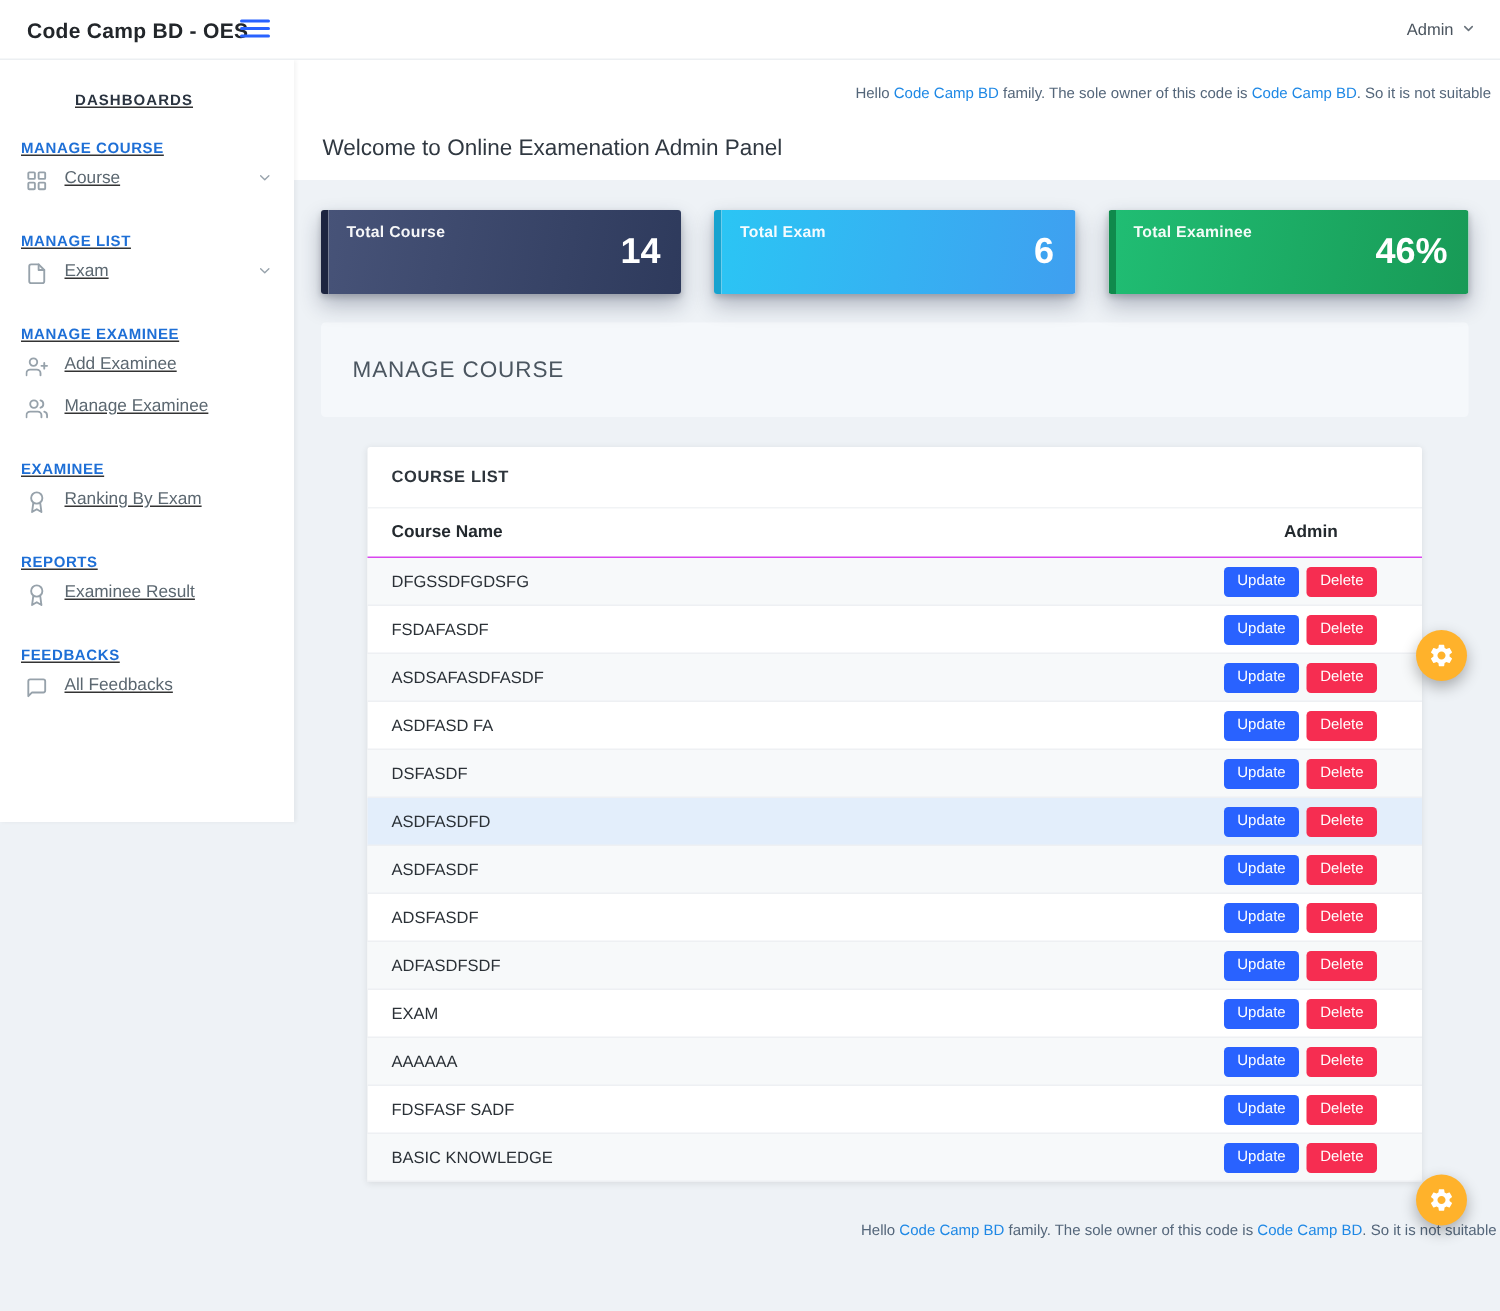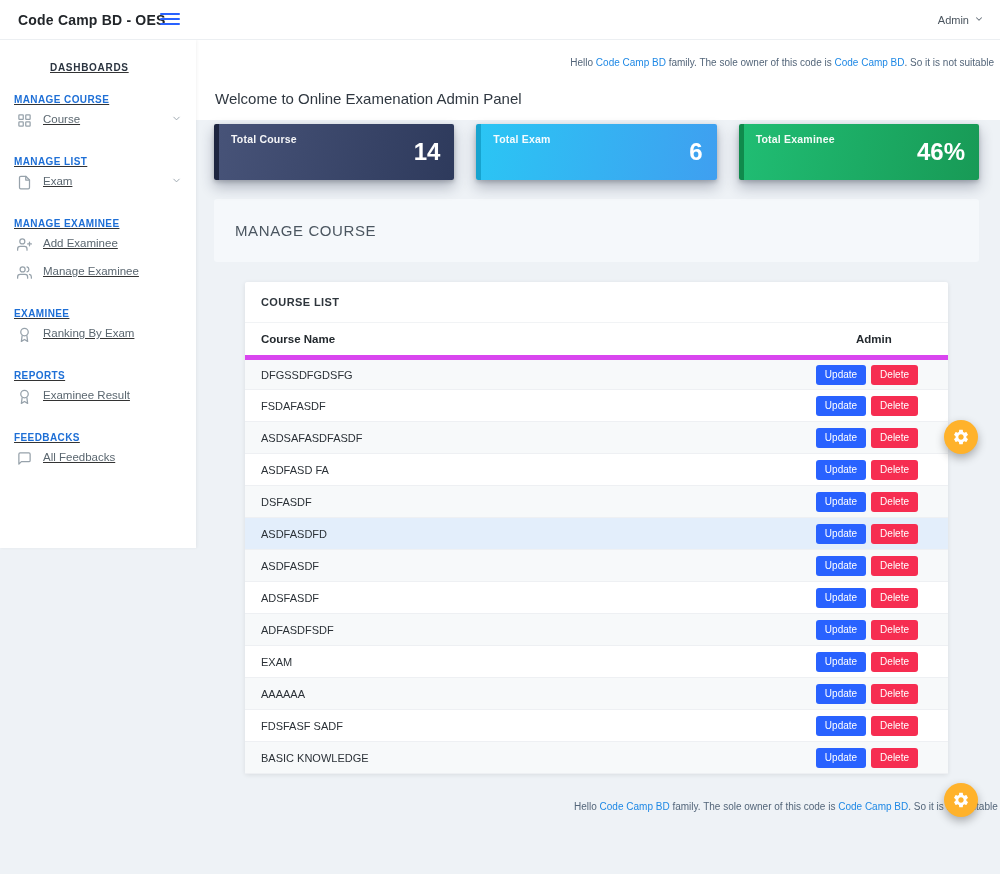--- a/index.html
+++ b/index.html
@@ -48,21 +48,21 @@
   .nav-chevron svg { width: 100%; height: 100%; display: block; }
 
   
   .main { position: absolute; left: 193px; top: 40px; right: 0; }
   .page-header { height: 80px; background: #fff; position: relative; }
   .notice { font-size: 10px; color: #54667a; white-space: nowrap; }
   .notice .lnk { color: var(--link); cursor: pointer; }
   .notice-top { position: absolute; top: 17px; right: 6px; }
   .welcome { position: absolute; left: 22px; bottom: 13px; font-size: 15px; font-weight: 500; color: #303841; }
 
-  .content { padding: 4px 21px 0; }
+  .content { padding: 20px 21px 0; }
 
   
   .cards { display: flex; gap: 22px; }
   .stat-card {
     flex: 1; height: 56px; border-radius: 2px; position: relative; color: #fff;
     box-shadow: 0 7px 14px rgba(25,35,65,.30), 0 2px 4px rgba(0,0,0,.18);
   }
   .stat-card-1 { background: linear-gradient(100deg, var(--c1from), var(--c1to)); border-left: 5px solid var(--c1edge); }
   .stat-card-2 { background: linear-gradient(100deg, var(--c2from), var(--c2to)); border-left: 5px solid var(--c2edge); }
   .stat-card-3 { background: linear-gradient(100deg, var(--c3from), var(--c3to)); border-left: 5px solid var(--c3edge); }
@@ -78,21 +78,21 @@
 
   
   .table-card { margin: 20px 31px 0; background: #fff; border-radius: 2px; box-shadow: 0 1px 5px rgba(0,0,0,.09); }
   .table-card-header {
     padding: 14px 16px; font-size: 11px; font-weight: 700; color: #2e353c;
     letter-spacing: .4px; border-bottom: 1px solid #f1f3f5;
   }
   table { width: 100%; border-collapse: collapse; }
   thead th {
     text-align: left; font-size: 11.5px; font-weight: 700; color: #23292e;
-    padding: 10px 16px; border-bottom: 5px solid #d946ef;
+    padding: 10px 16px; border-bottom: 1px solid #d946ef;
   }
   thead th.col-status { width: 140px; text-align: center; }
   tbody td { font-size: 11px; color: #2b3137; padding: 0 16px; height: 32px; border-bottom: 1px solid #eef0f3; }
   tbody tr:nth-child(odd) { background: #f7f9fa; }
   tbody tr.highlight, tbody tr.highlight:nth-child(odd) { background: var(--highlight); }
   td.cell-actions { text-align: right; padding-right: 30px; white-space: nowrap; }
   .btn {
     display: inline-block; border: none; color: #fff; font-size: 10px; font-weight: 500;
     padding: 4px 9px; border-radius: 3px; cursor: pointer; font-family: inherit; line-height: 1.2;
   }

